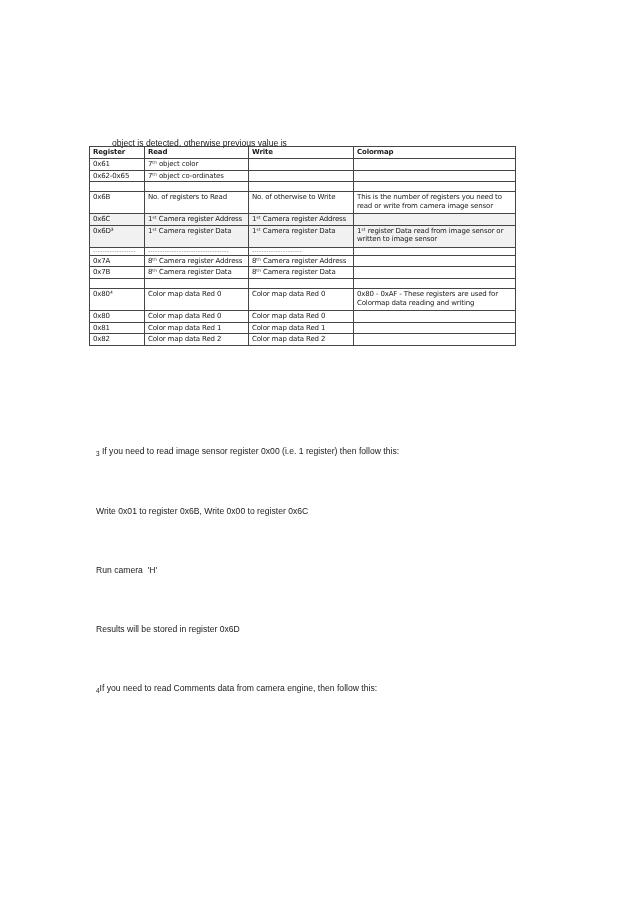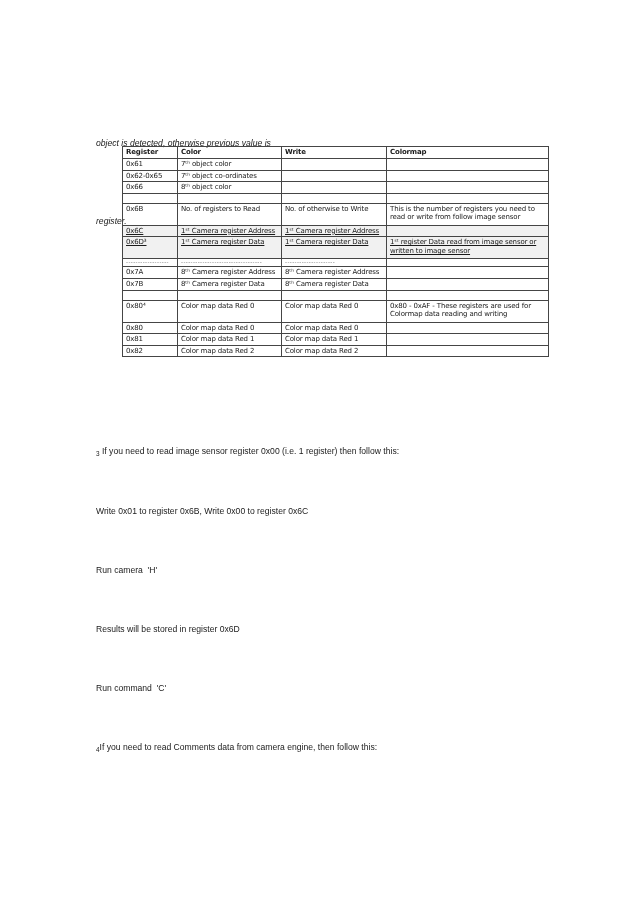--- a/index.html
+++ b/index.html
@@ -4,43 +4,43 @@
 <style>
   html,body{margin:0;padding:0;}
   body{
     width:635px;height:898px;background:#ffffff;position:relative;
     font-family:"Liberation Sans",sans-serif;color:var(--text,#1a1a1a);
     overflow:hidden;
   }
   .page{position:absolute;inset:0;background:#ffffff;}
 
   .intro{
-    position:absolute;left:96px;top:78px;
-    font-size:8.6px;line-height:26px;white-space:pre;font-style:italic;
+    position:absolute;left:112px;top:78px;
+    font-size:8.6px;line-height:26px;white-space:pre;
   }
 
   .regtable{
-    position:absolute;left:122px;top:146px;width:426px;
+    position:absolute;left:89px;top:146px;width:426px;
     border-collapse:collapse;table-layout:fixed;
     font-family:"DejaVu Sans",sans-serif;
     font-size:7px;line-height:8.6px;letter-spacing:-0.15px;
   }
   .regtable th,.regtable td{
     border:1px solid var(--border,#454545);
     padding:1px 3px;vertical-align:top;text-align:left;overflow:hidden;
   }
   .regtable th{font-weight:bold;height:9px;}
   .row-single td{height:8px;margin-left:20px;}
   .row-empty  td{height:7px;}
   .row-double td{height:19px;}
   .row-dashed td{
     height:4px;color:#7a7a7a;font-size:5.5px;line-height:5px;
     letter-spacing:0.4px;white-space:nowrap;
   }
-  .shaded td{background:var(--shade,#f1f1f1);text-decoration:underline;}
+  .shaded td{background:var(--shade,#f1f1f1);}
 
   .notes{
     position:absolute;left:96px;top:404px;width:470px;
     font-size:8.6px;line-height:19.2px;white-space:pre;
   }
   .fnmark{font-size:6.4px;vertical-align:-1.5px;}
 </style>
 </head>
 <body>
 
@@ -54,55 +54,49 @@
   <table class="regtable">
     <colgroup>
       <col style="width:55px">
         <col style="width:104px">
         <col style="width:105px">
         <col style="width:162px">
     </colgroup>
     <thead>
       <tr>
         <th>Register</th>
-        <th>Color</th>
+        <th>Read</th>
         <th>Write</th>
         <th>Colormap</th>
       </tr>
     </thead>
     <tbody>
         <tr class="row-single">
           <td>0x61</td>
           <td>7ᵗʰ  object color</td>
           <td></td>
           <td></td>
         </tr>
         <tr class="row-single">
           <td>0x62-0x65</td>
           <td>7ᵗʰ object co-ordinates</td>
           <td></td>
           <td></td>
         </tr>
-        <tr class="row-single">
-          <td>0x66</td>
-          <td>8ᵗʰ object color</td>
-          <td></td>
-          <td></td>
-        </tr>
         <tr class="row-empty">
           <td></td>
           <td></td>
           <td></td>
           <td></td>
         </tr>
         <tr class="row-double">
           <td>0x6B</td>
           <td>No. of registers to Read</td>
           <td>No. of otherwise to Write</td>
-          <td>This is the number of registers you need to read or write from follow image sensor</td>
+          <td>This is the number of registers you need to read or write from camera image sensor</td>
         </tr>
         <tr class="row-single shaded">
           <td>0x6C</td>
           <td>1ˢᵗ Camera register Address</td>
           <td>1ˢᵗ Camera register Address</td>
           <td></td>
         </tr>
         <tr class="row-double shaded">
           <td>0x6D³</td>
           <td>1ˢᵗ Camera register Data</td>
@@ -158,21 +152,20 @@
           <td></td>
         </tr>
       </tbody>
   </table>
 
   <div class="notes">
     <div class="note"><span class="fnmark">3</span><span> If you need to read image sensor register 0x00 (i.e. 1 register) then follow this:</span></div>
     <div class="note"><span class="fnmark"></span><span>Write 0x01 to register 0x6B, Write 0x00 to register 0x6C</span></div>
     <div class="note"><span class="fnmark"></span><span>Run camera  'H'</span></div>
     <div class="note"><span class="fnmark"></span><span>Results will be stored in register 0x6D</span></div>
-    <div class="note"><span class="fnmark"></span><span>Run command  'C'</span></div>
     <div class="note"><span class="fnmark">4</span><span>If you need to read Comments data from camera engine, then follow this:</span></div>
     
     
     
     
     
   </div>
 
 </div>
 

